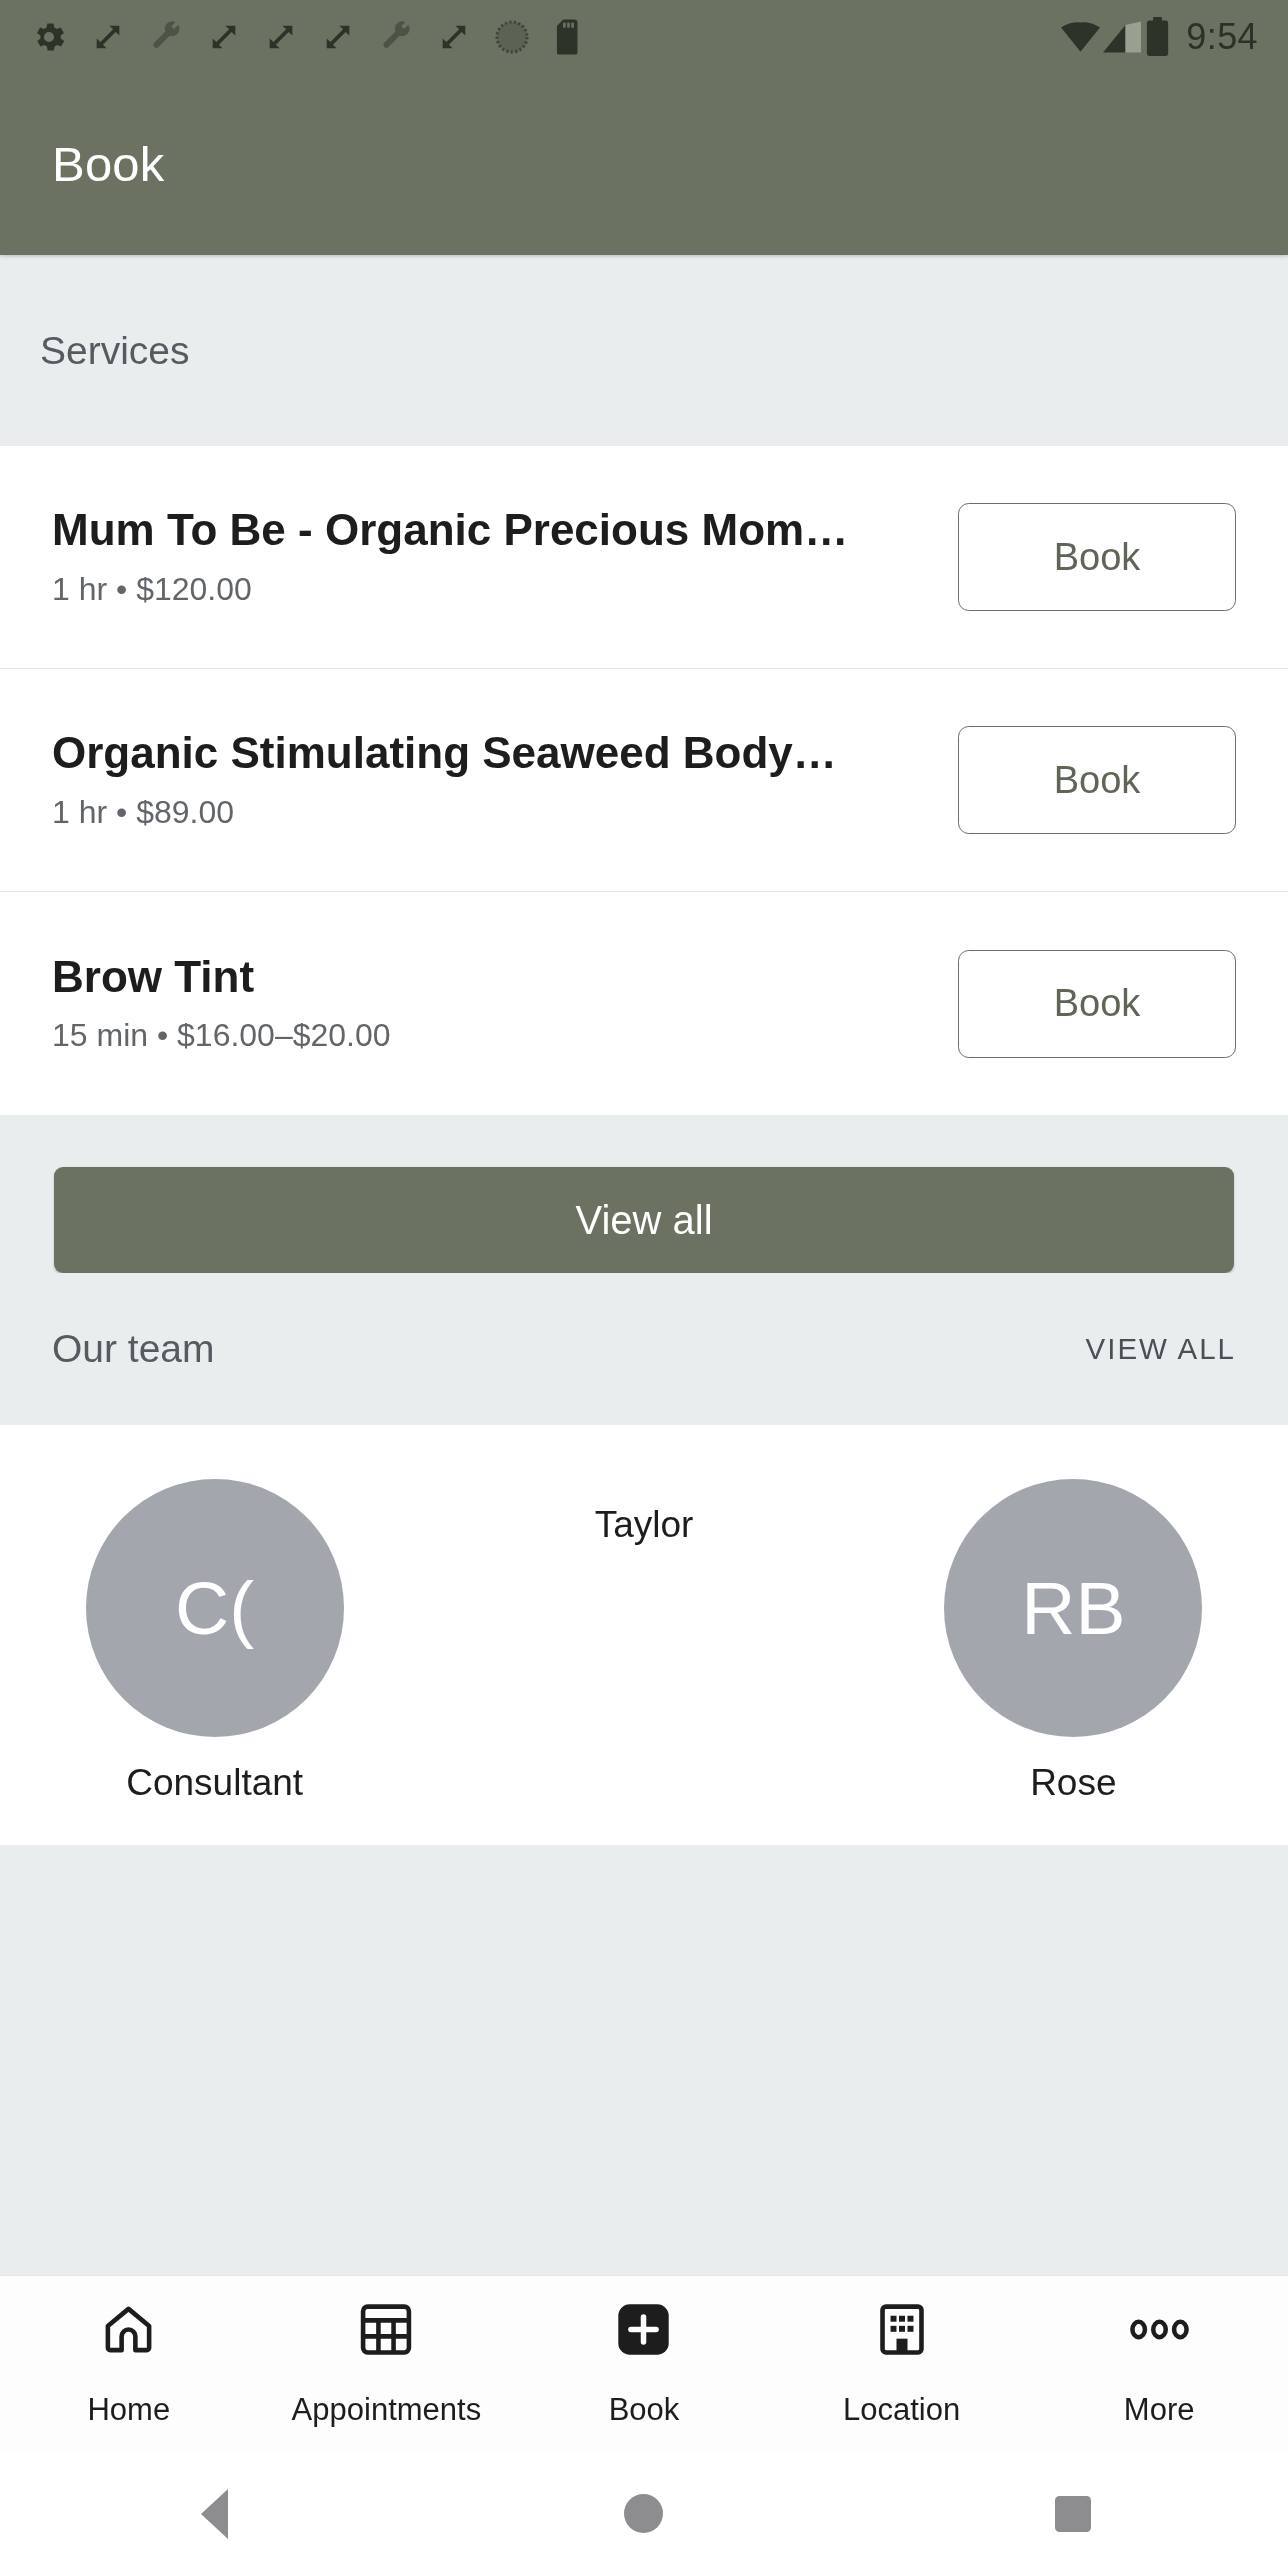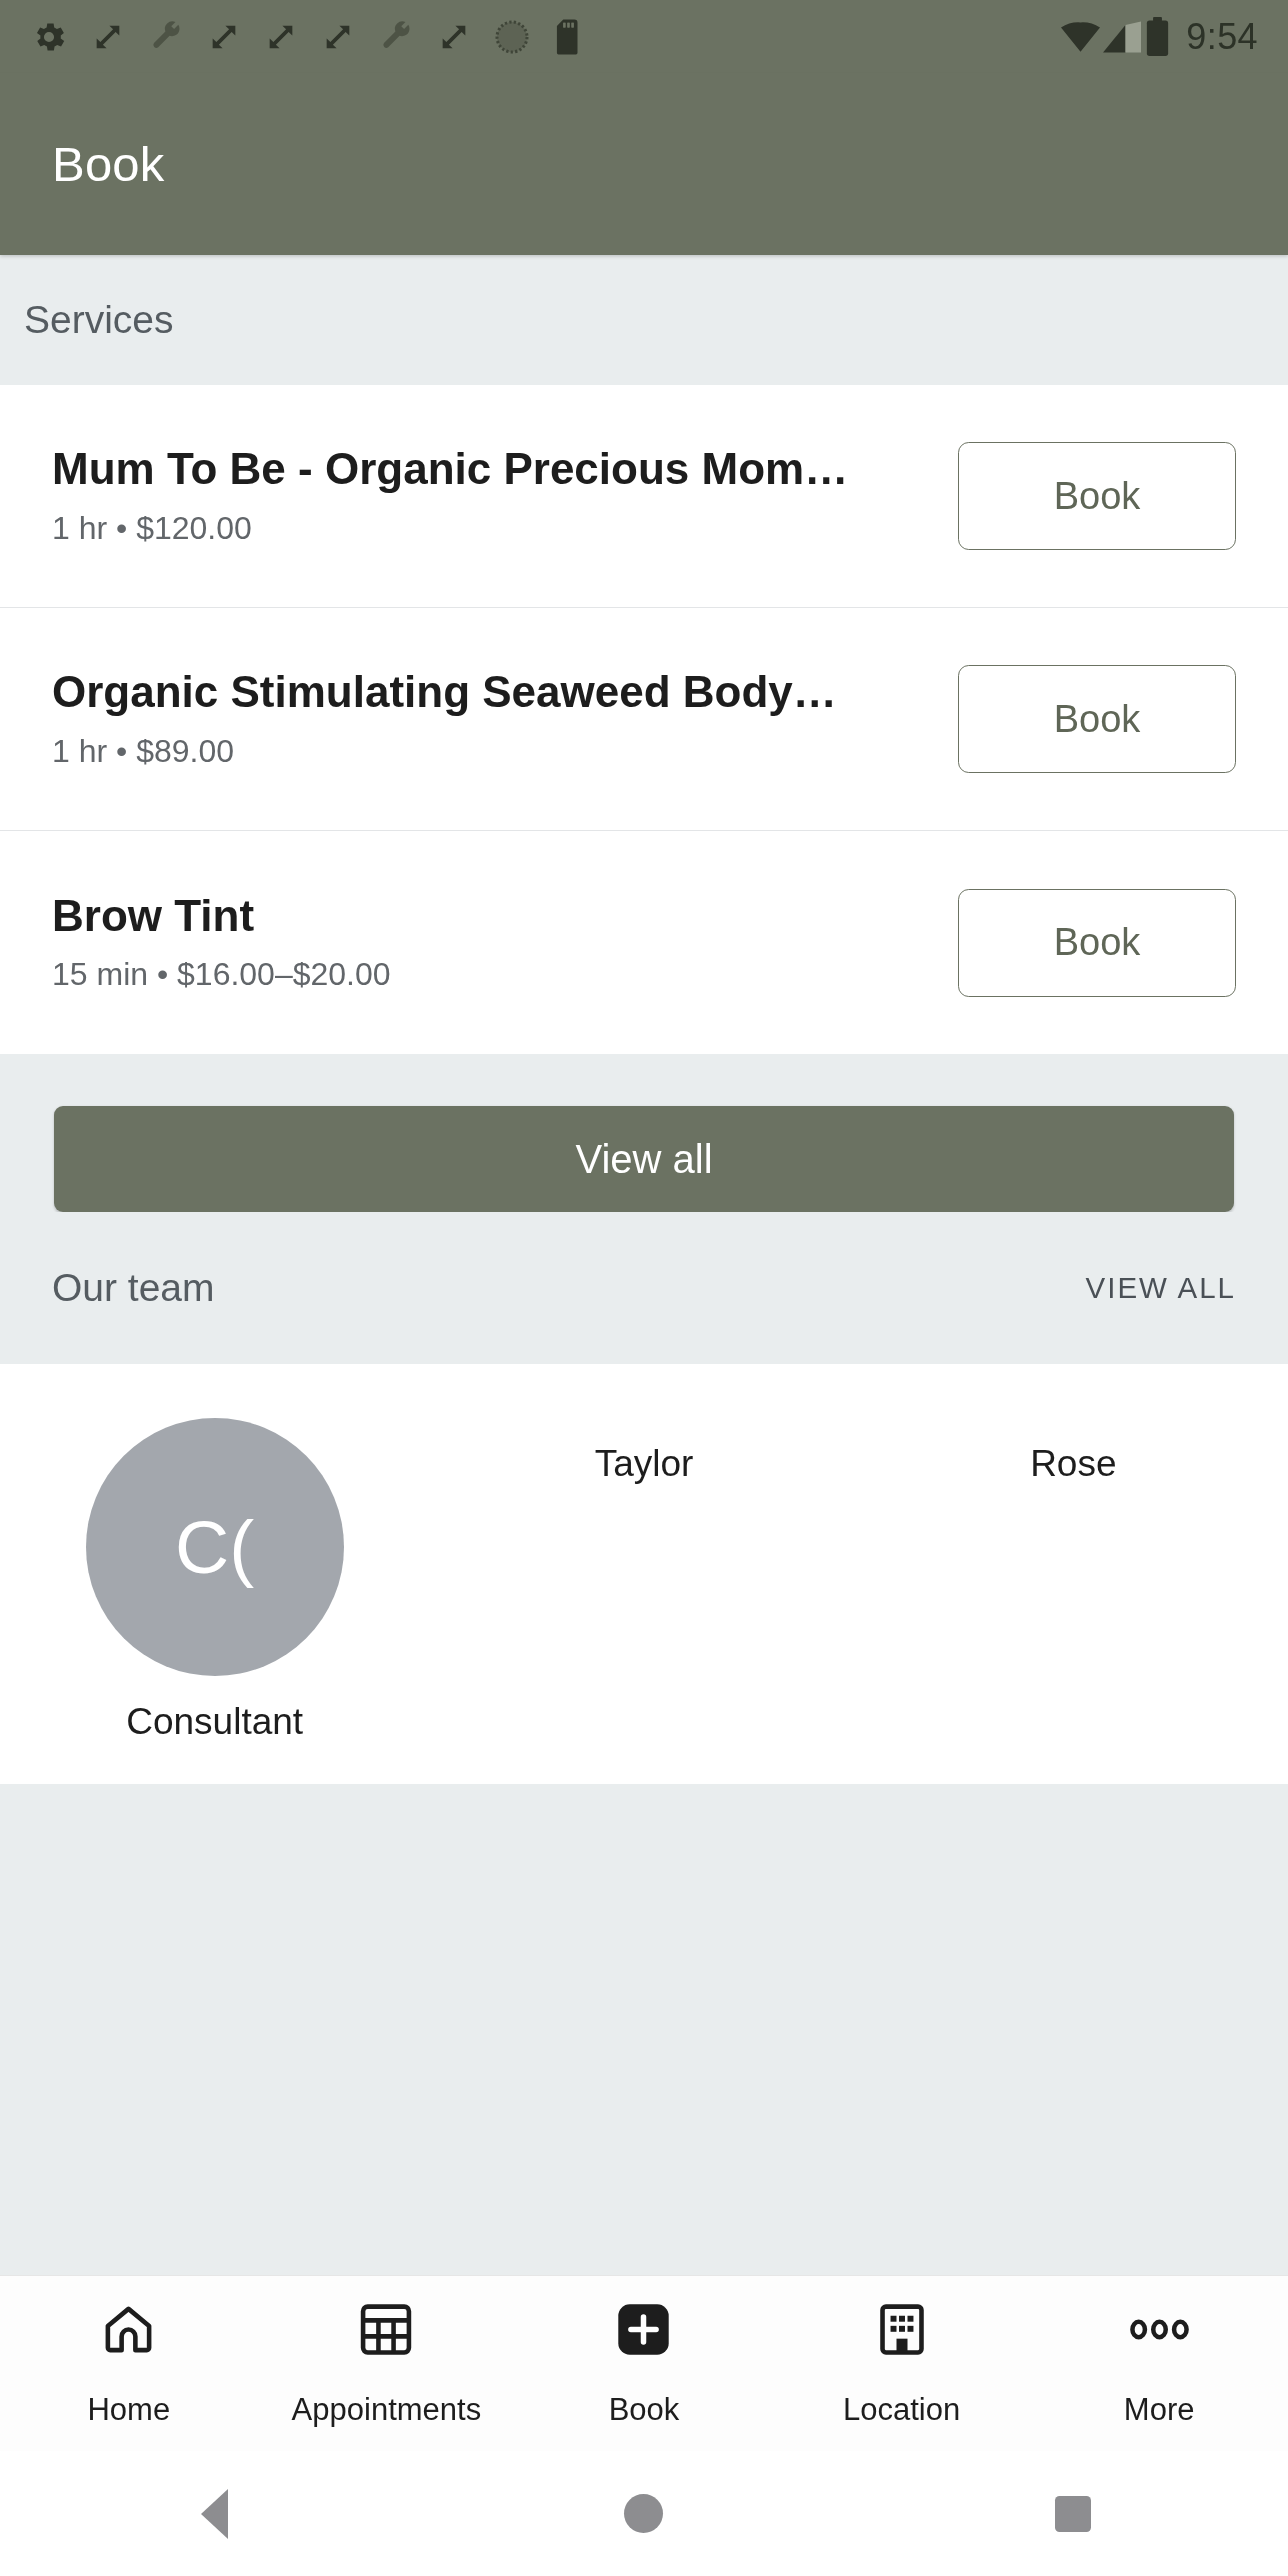--- a/index.html
+++ b/index.html
@@ -32,22 +32,22 @@
     padding: 0 52px;
     box-shadow: 0 1.8px 3.6px rgba(0,0,0,.18);
     position: relative; z-index: 4;
   }
   .appbar-title { color: #ffffff; font-size: 49px; font-weight: 400; letter-spacing: 0.2px; }
 
   
   .content { position: absolute; top: 255px; left: 0; right: 0; bottom: 301px; background: #e9edee; overflow: hidden; }
 
   .section-head {
-    background: #e9edee; height: 130px;
-    display: flex; align-items: center; padding: 0 24px;
+    background: #e9edee; height: 191px;
+    display: flex; align-items: center; padding: 0 40px;
   }
   .section-head-title { font-size: 39px; color: #555c61; font-weight: 400; }
 
   .card { background: #ffffff; }
   .svc-row {
     display: flex; align-items: center; justify-content: space-between;
     padding: 0 52px; height: 223px;
     border-bottom: 1.8px solid #e3e5e7;
   }
   .svc-row:last-child { border-bottom: none; }
@@ -234,20 +234,21 @@
 
     <div class="team-strip">
       <div class="team-member">
         <div class="avatar">C(</div>
         <div class="member-name">Consultant</div>
       </div>
       <div class="team-member">
         <div class="member-name">Taylor</div>
       </div>
       <div class="team-member">
+        <div class="avatar">RB</div>
         <div class="member-name">Rose</div>
       </div>
     </div>
 
     <div class="filler"></div>
   </div>
 
   <div class="bottomnav">
     <div class="nav-item">
       <span class="nav-ico">

